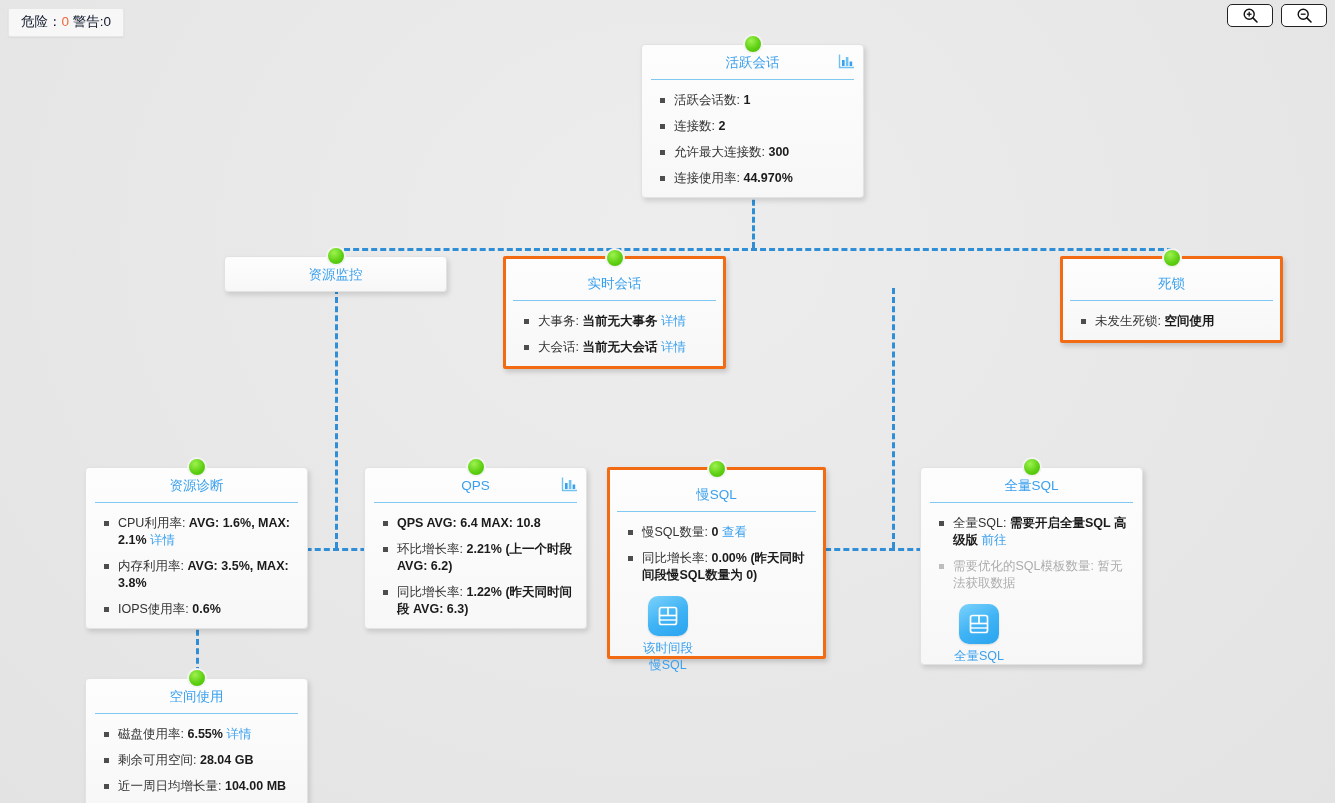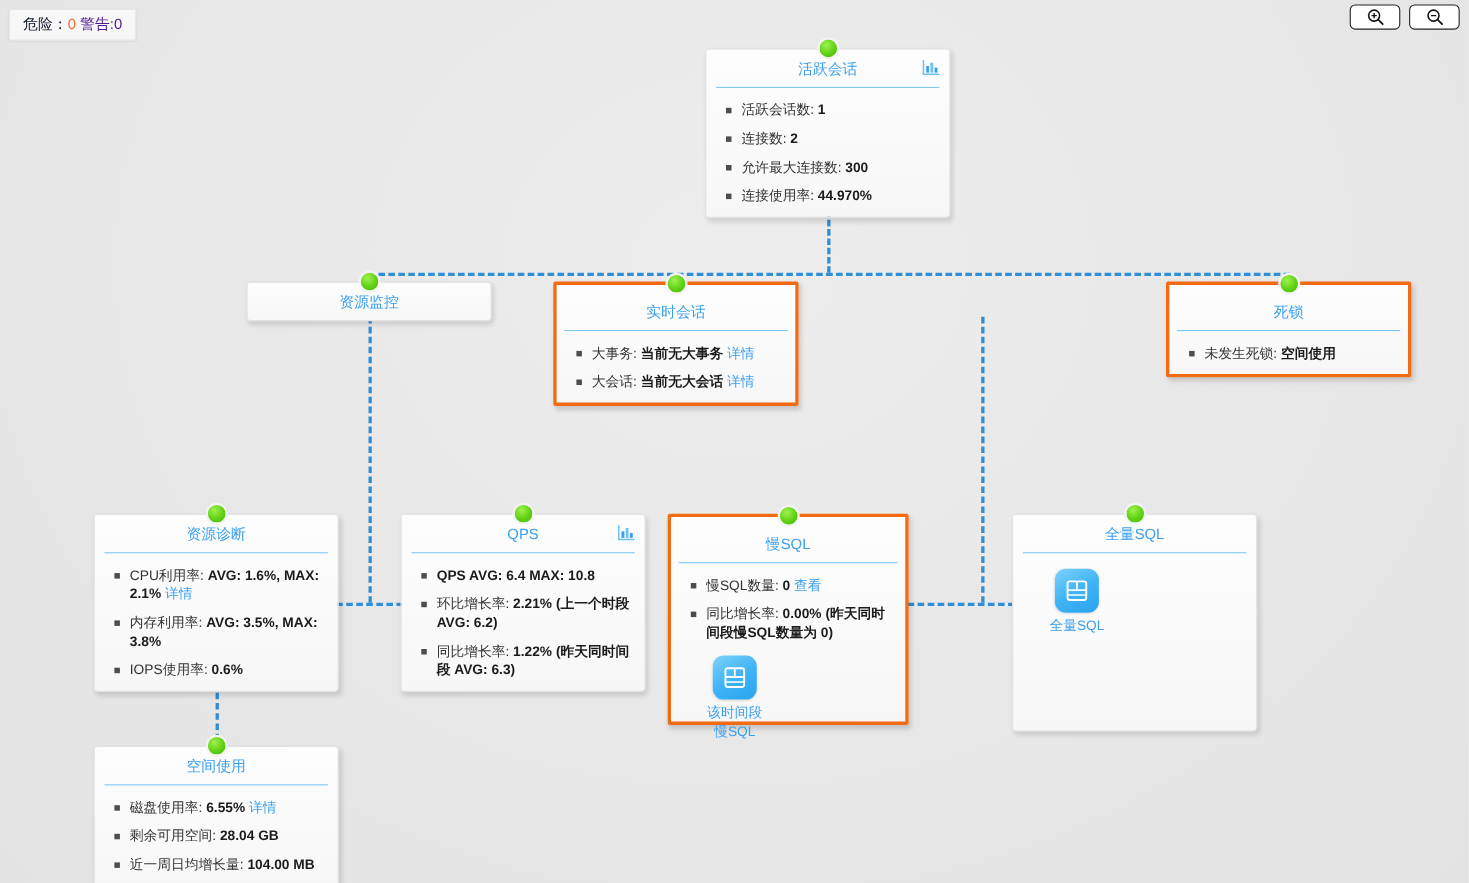--- a/index.html
+++ b/index.html
@@ -26,21 +26,21 @@
     background: #f7f7f7;
     border: 1px solid #e6e6e6;
     border-radius: 2px;
     font-size: 13.5px;
     white-space: nowrap;
     box-shadow: 0 1px 2px rgba(0,0,0,.05);
     color: #f56c1f;
     line-height: 1;
   }
   .alert-pill .danger { color: #0f172a; text-align: right; }
-  .alert-pill .warn   { color: #4c1d95; }
+  .alert-pill .warn   { color: #0f172a; }
   .alert-pill .num    { color: #f0683a; }
 
   
   .zoom-btns { position: absolute; right: 8px; top: 4px; display: flex; gap: 8px; }
   .zoom-btn {
     width: 46px; height: 23px;
     background: #fff;
     border: 1.5px solid #222;
     border-radius: 5px;
     display: flex; align-items: center; justify-content: center;
@@ -327,20 +327,24 @@
     </div>
   </div>
 
   <div class="node" style="left:920px; top:467px; width:223px; height:198px;">
     <div class="dot green"></div>
     <div class="node-head">
       <span>全量SQL</span>
     </div>
     <div class="divider"></div>
     <div class="node-body">
+      <ul class="items">
+        <li><span class="lbl">全量SQL: </span><span class="val">需要开启全量SQL 高级版</span> <span class="link">前往</span></li>
+        <li class="muted"><span class="lbl">需要优化的SQL模板数量: </span><span class="val">暂无法获取数据</span></li>
+      </ul>
       <div class="app-icon-wrap">
         <span class="app-icon">
           <svg width="24" height="24" viewBox="0 0 24 24">
             <rect x="3.5" y="3.5" width="17" height="17" rx="2" fill="none" stroke="#ffffff" stroke-width="1.7"></rect>
             <line x1="3.5" y1="11.5" x2="20.5" y2="11.5" stroke="#ffffff" stroke-width="1.7"></line>
             <line x1="12" y1="3.5" x2="12" y2="11.5" stroke="#ffffff" stroke-width="1.7"></line>
             <line x1="3.5" y1="16" x2="20.5" y2="16" stroke="#ffffff" stroke-width="1.4"></line>
           </svg>
         </span>
         <div class="app-icon-label">全量SQL</div>

